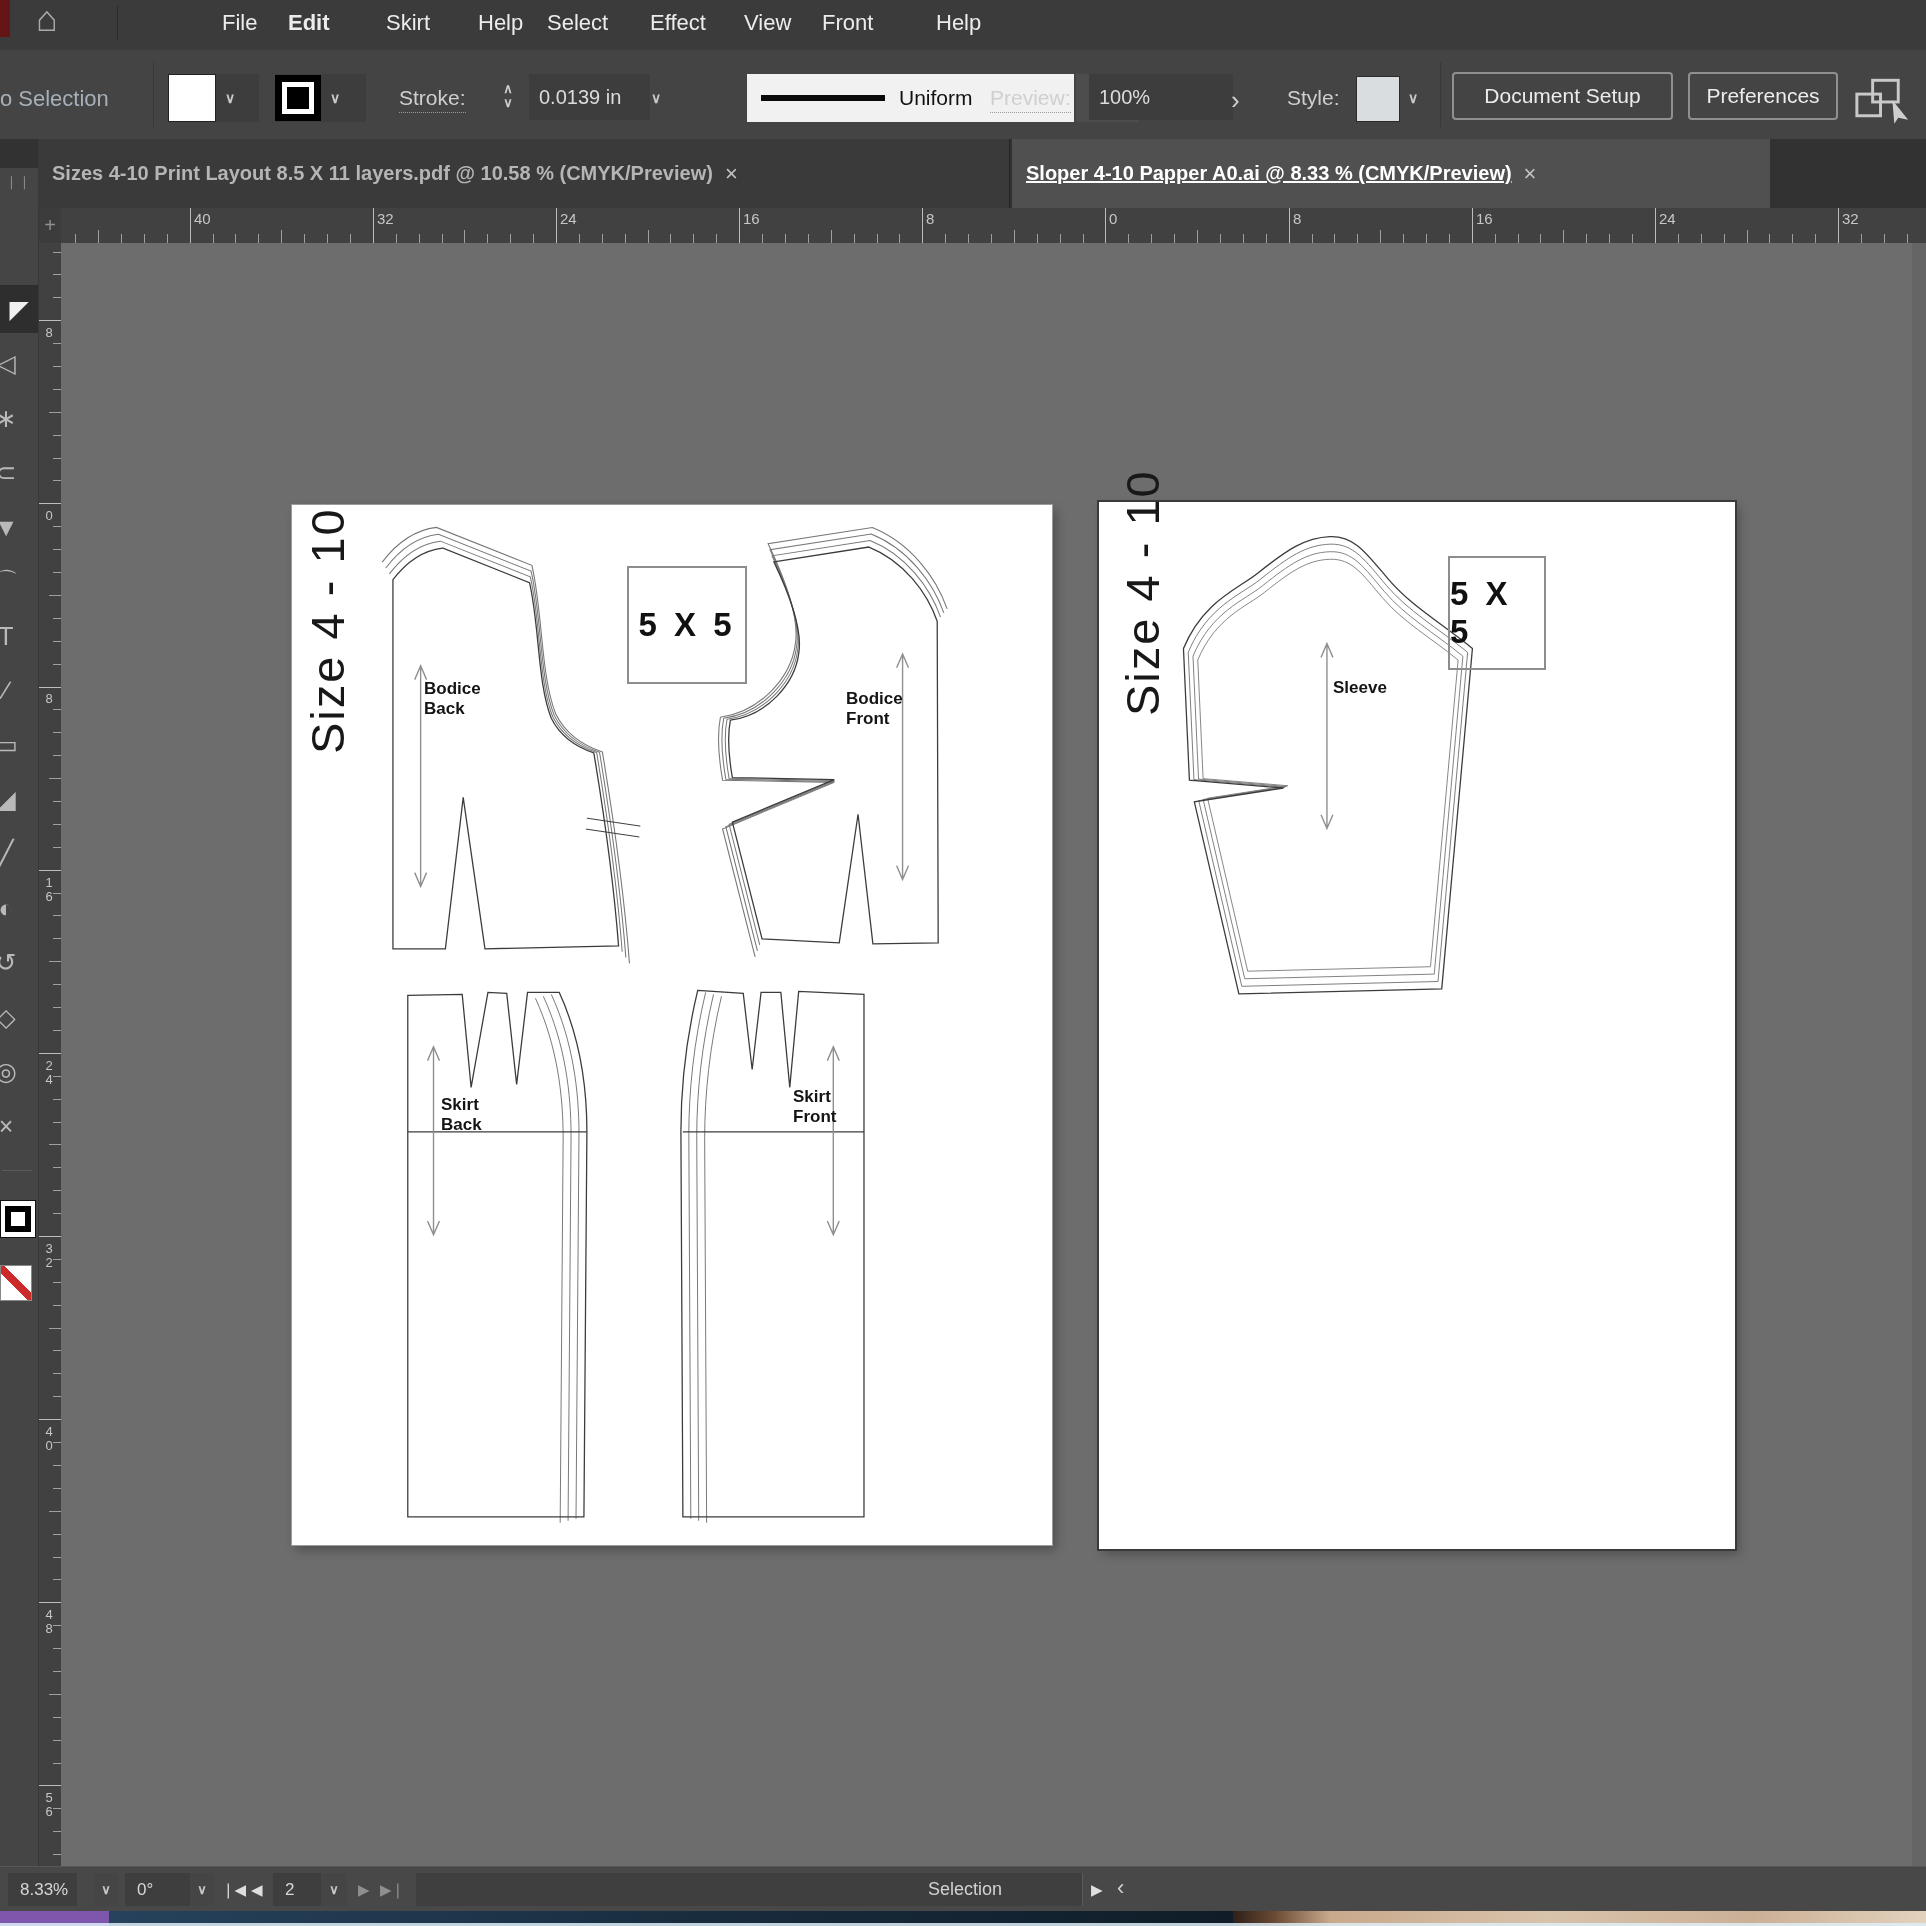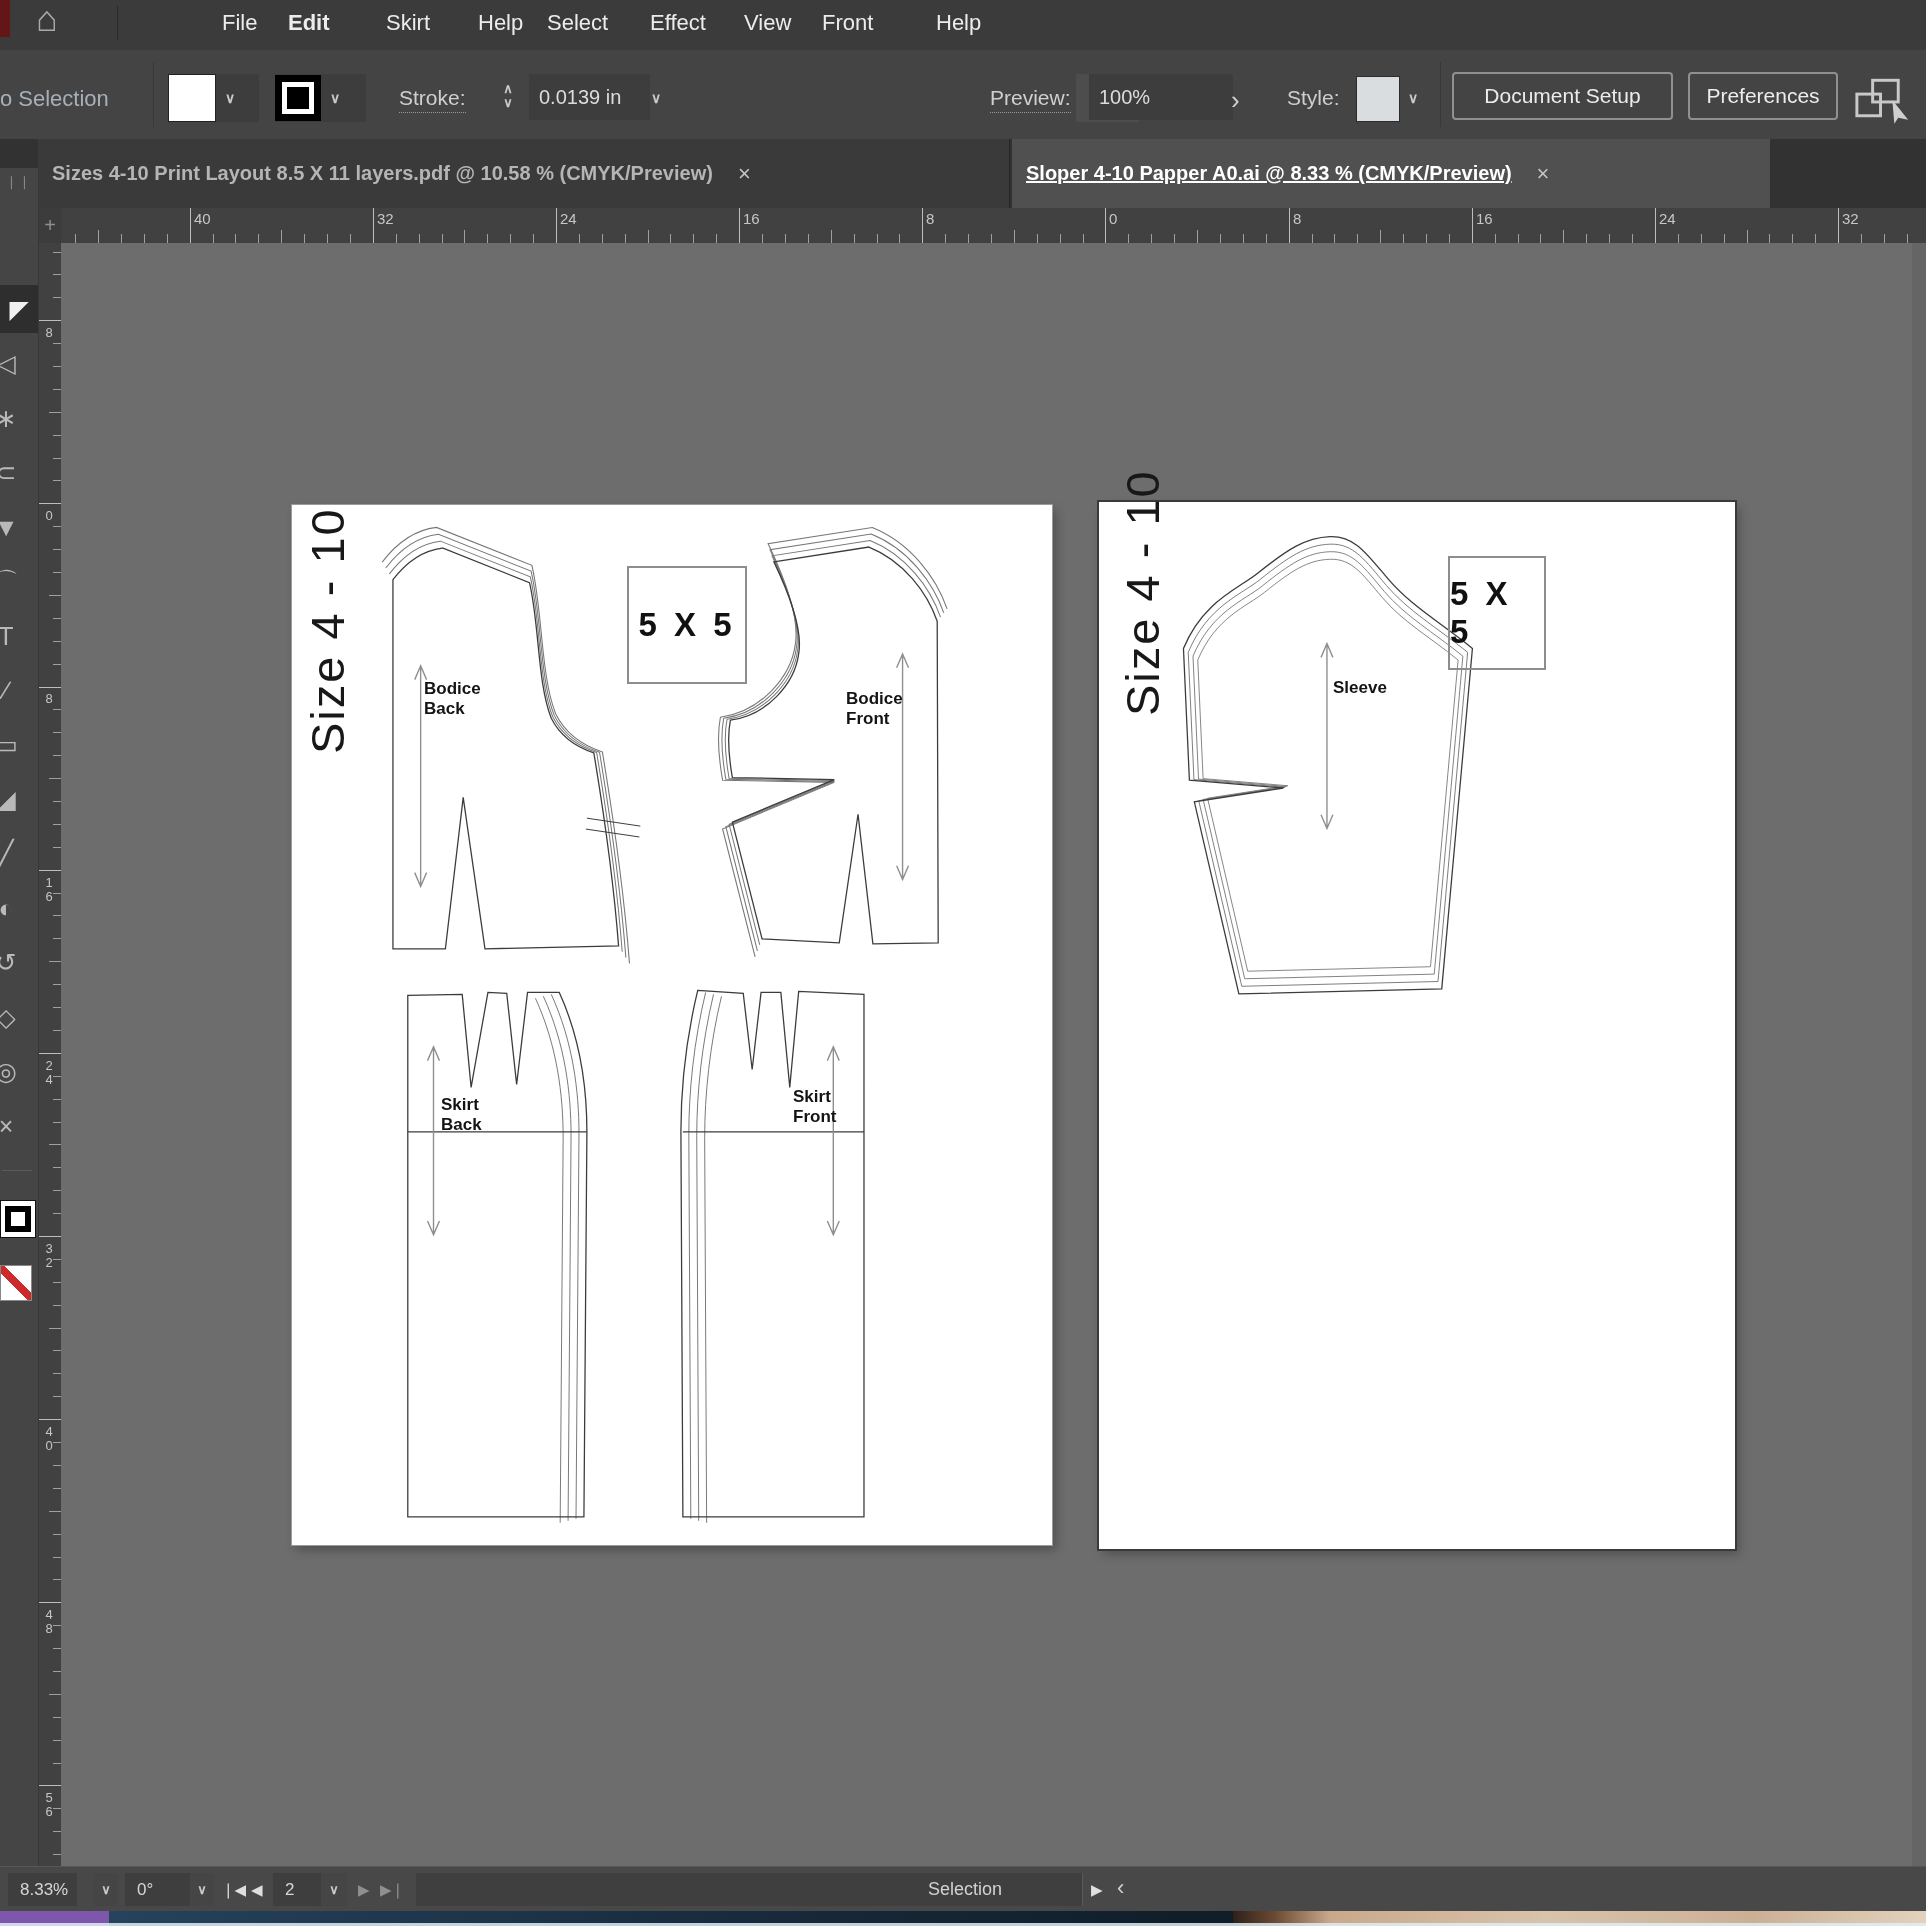--- a/index.html
+++ b/index.html
@@ -28,21 +28,21 @@
   #stepper{left:492px;top:26px;width:32px;height:46px;color:#cccccc;font-size:13px;line-height:14px;
            text-align:center;font-weight:bold;padding-top:6px;box-sizing:border-box;}
   #uniformbox{left:747px;top:24px;width:327px;height:48px;background:#f1f1f1;display:flex;align-items:center;}
   #uniformline{width:124px;height:6px;background:#0a0a0a;margin-left:14px;}
   #uniformlabel{color:#111;font-size:21px;margin-left:14px;}
   #uniformchev{left:1076px;top:24px;width:63px;height:48px;background:#4d4d4d;text-align:center;line-height:48px;}
   .cbbtn{top:22px;height:48px;border:2px solid #909090;border-radius:4px;color:#ececec;font-size:21px;
          text-align:center;line-height:44px;box-sizing:border-box;background:transparent;}
   
   #tabbar{left:0;top:139px;width:1927px;height:69px;background:#323232;}
-  .doctab{top:0;height:69px;box-sizing:border-box;padding:0 14px;display:flex;align-items:center;gap:25px;}
+  .doctab{top:0;height:69px;box-sizing:border-box;padding:0 14px;display:flex;align-items:center;gap:12px;}
   #tab1{left:38px;width:972px;background:#3a3a3a;border-right:1px solid #262626;}
   #tab2{left:1012px;width:758px;background:#505050;}
   #tab1 .tabtitle{color:#b5b5b5;font-weight:700;font-size:20px;white-space:nowrap;overflow:hidden;}
   #tab2 .tabtitle{color:#ffffff;font-weight:700;font-size:20px;white-space:nowrap;overflow:hidden;text-decoration:underline;}
   .tabclose{color:#c4c4c4;font-size:22px;font-weight:400;}
   
   #rulercorner{left:38px;top:208px;width:24px;height:35px;background:#3c3c3c;color:#8f8f8f;
                font-size:20px;text-align:center;line-height:34px;border-bottom:1px solid #2c2c2c;}
   #hruler{left:61px;top:208px;width:1865px;height:35px;background:#414141;border-bottom:1px solid #2c2c2c;overflow:hidden;}
   #vruler{left:38px;top:243px;width:24px;height:1624px;background:#414141;border-right:1px solid #2c2c2c;overflow:hidden;}
@@ -126,20 +126,24 @@
     </div>
 
     <div class="abs cblabel dotted" style="left:399px;top:36px;">Stroke:</div>
     <div class="abs" id="stepper">
       <div>∧</div>
       <div>∨</div>
     </div>
     <div class="abs darkfield" style="left:529px;top:24px;width:111px;height:46px;">0.0139 in</div>
     <div class="abs chev" style="left:651px;top:40px;">∨</div>
 
+    <div class="abs" id="uniformbox">
+      <div id="uniformline"></div>
+      <div id="uniformlabel">Uniform</div>
+    </div>
     <div class="abs chev" id="uniformchev">∨</div>
 
     <div class="abs cblabel dotted" style="left:990px;top:36px;">Preview:</div>
     <div class="abs darkfield" style="left:1089px;top:24px;width:134px;height:46px;">100%</div>
     <div class="abs" style="left:1231px;top:35px;color:#d0d0d0;font-size:26px;">›</div>
 
     <div class="abs cblabel" style="left:1287px;top:36px;">Style:</div>
     <div class="abs" style="left:1356px;top:26px;width:42px;height:44px;background:#d9dde0;border:1px solid #2c2c2c;"></div>
     <div class="abs chev" style="left:1408px;top:40px;">∨</div>
 

